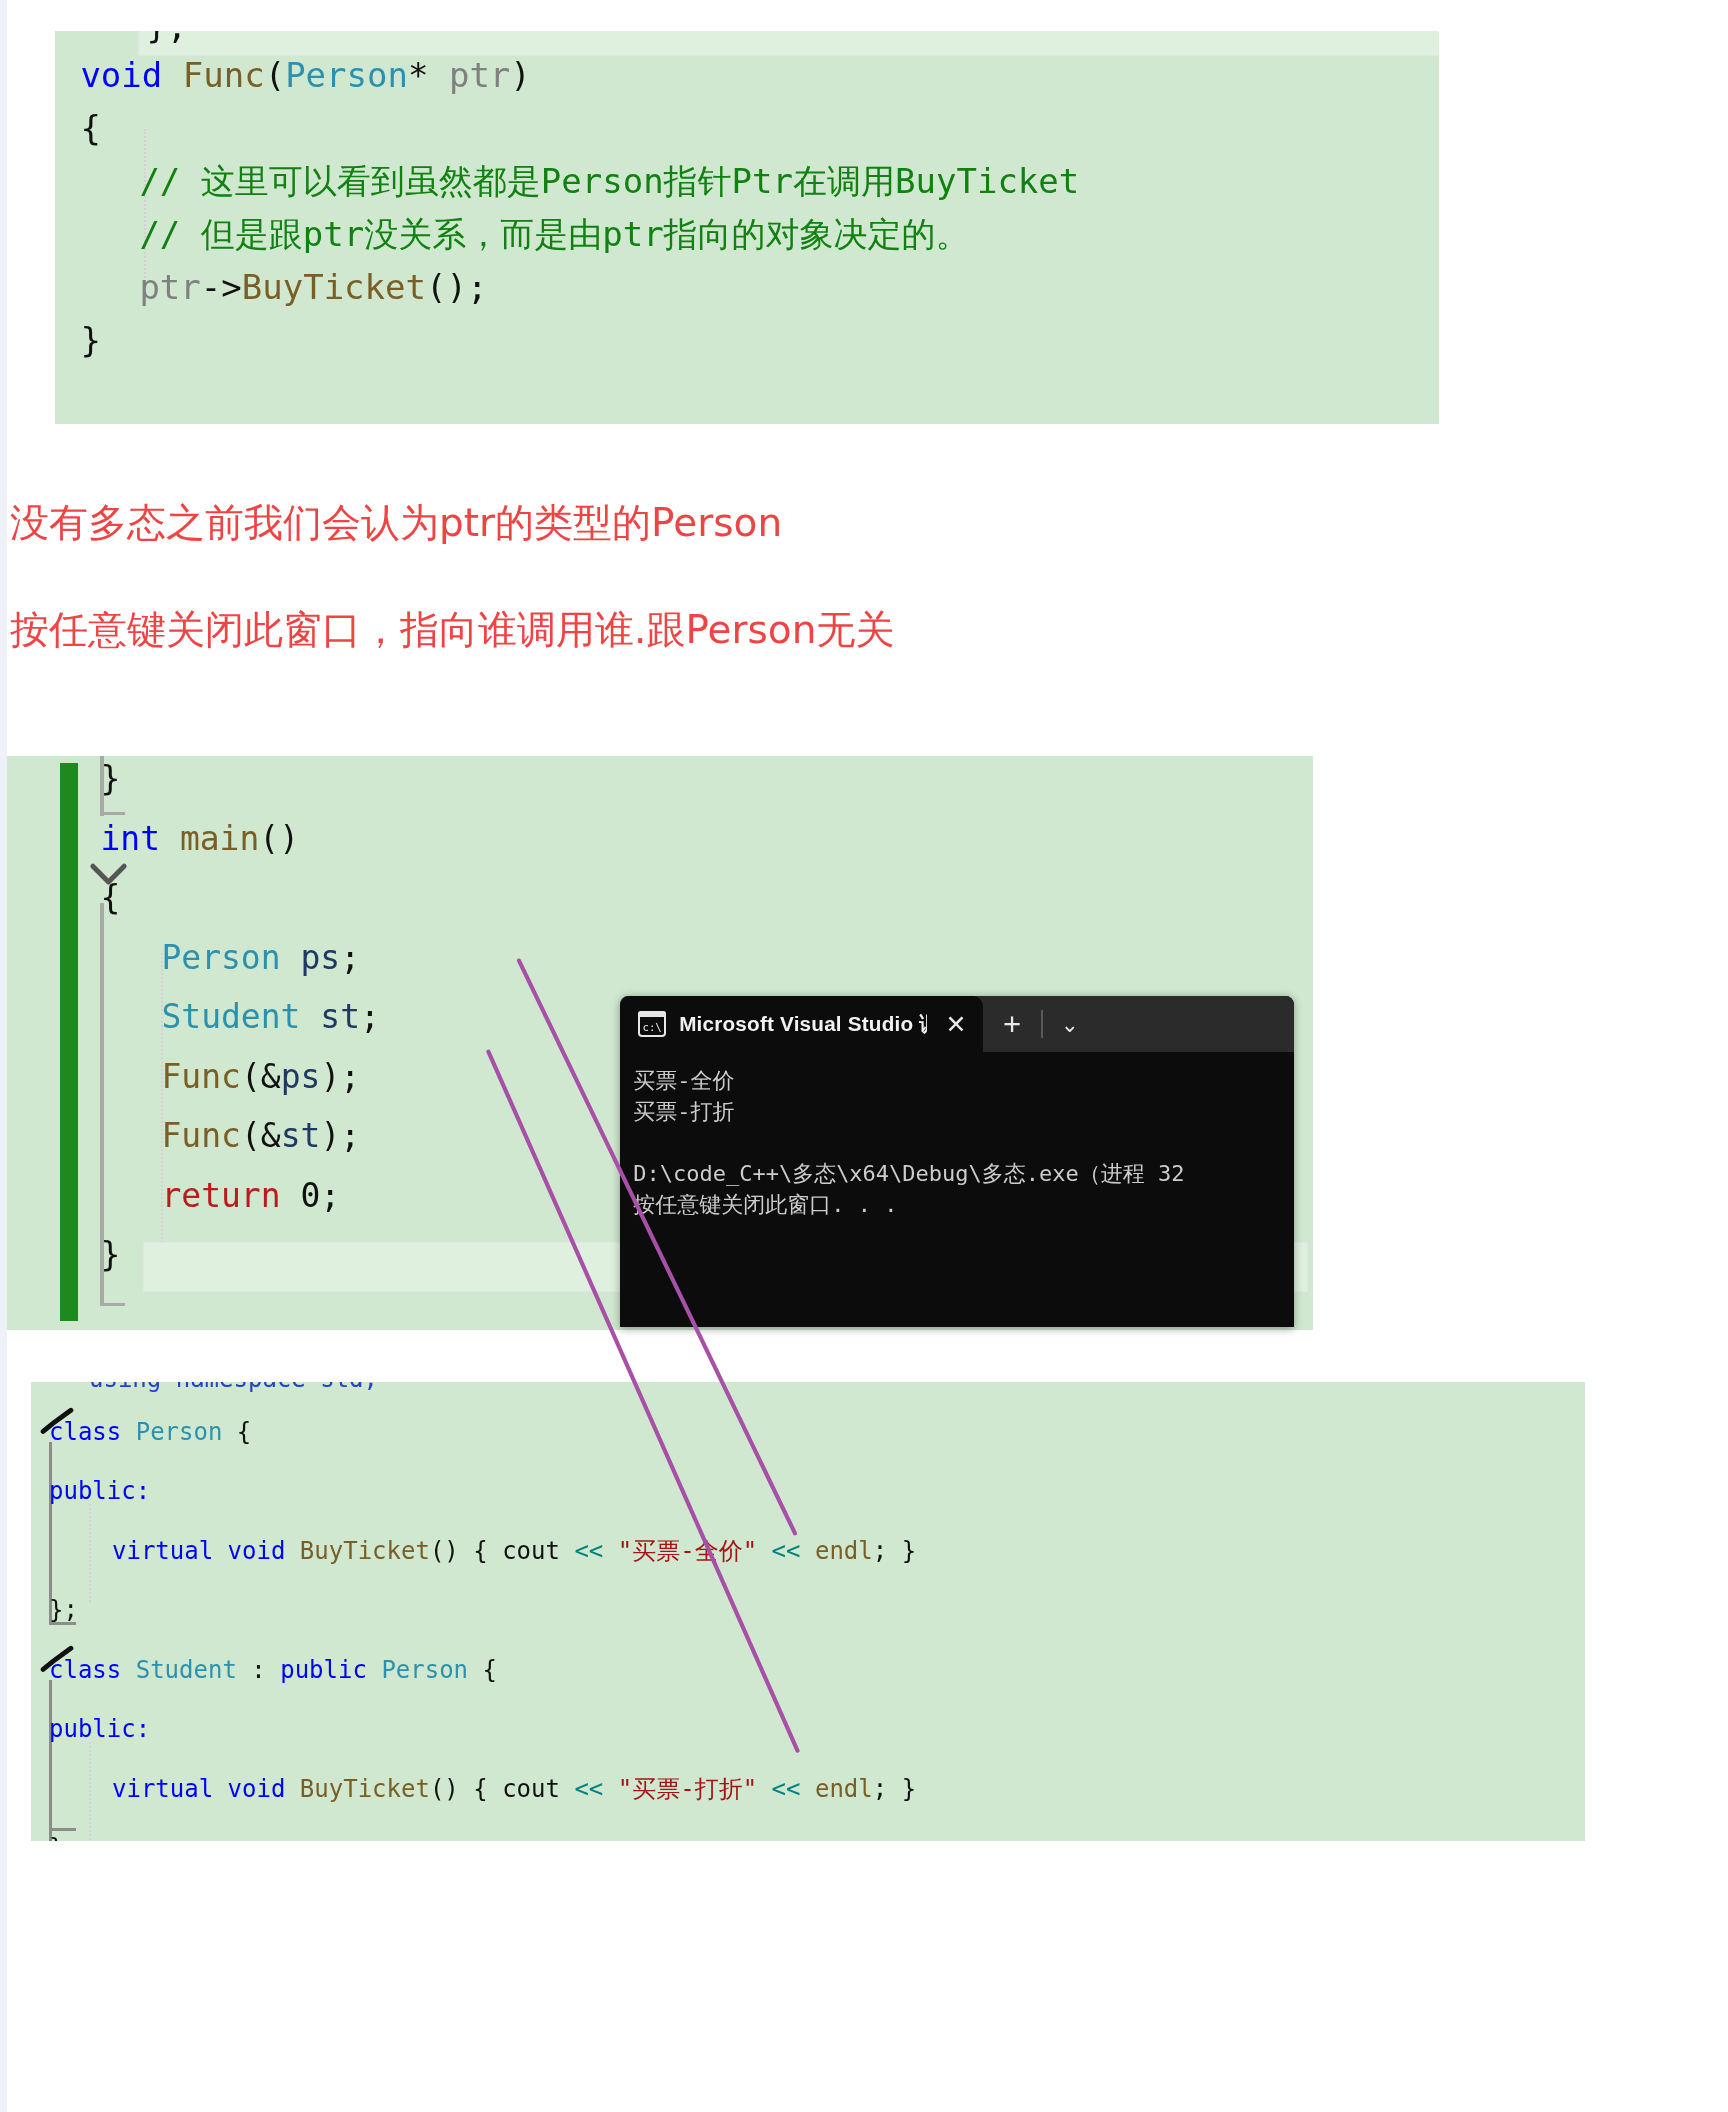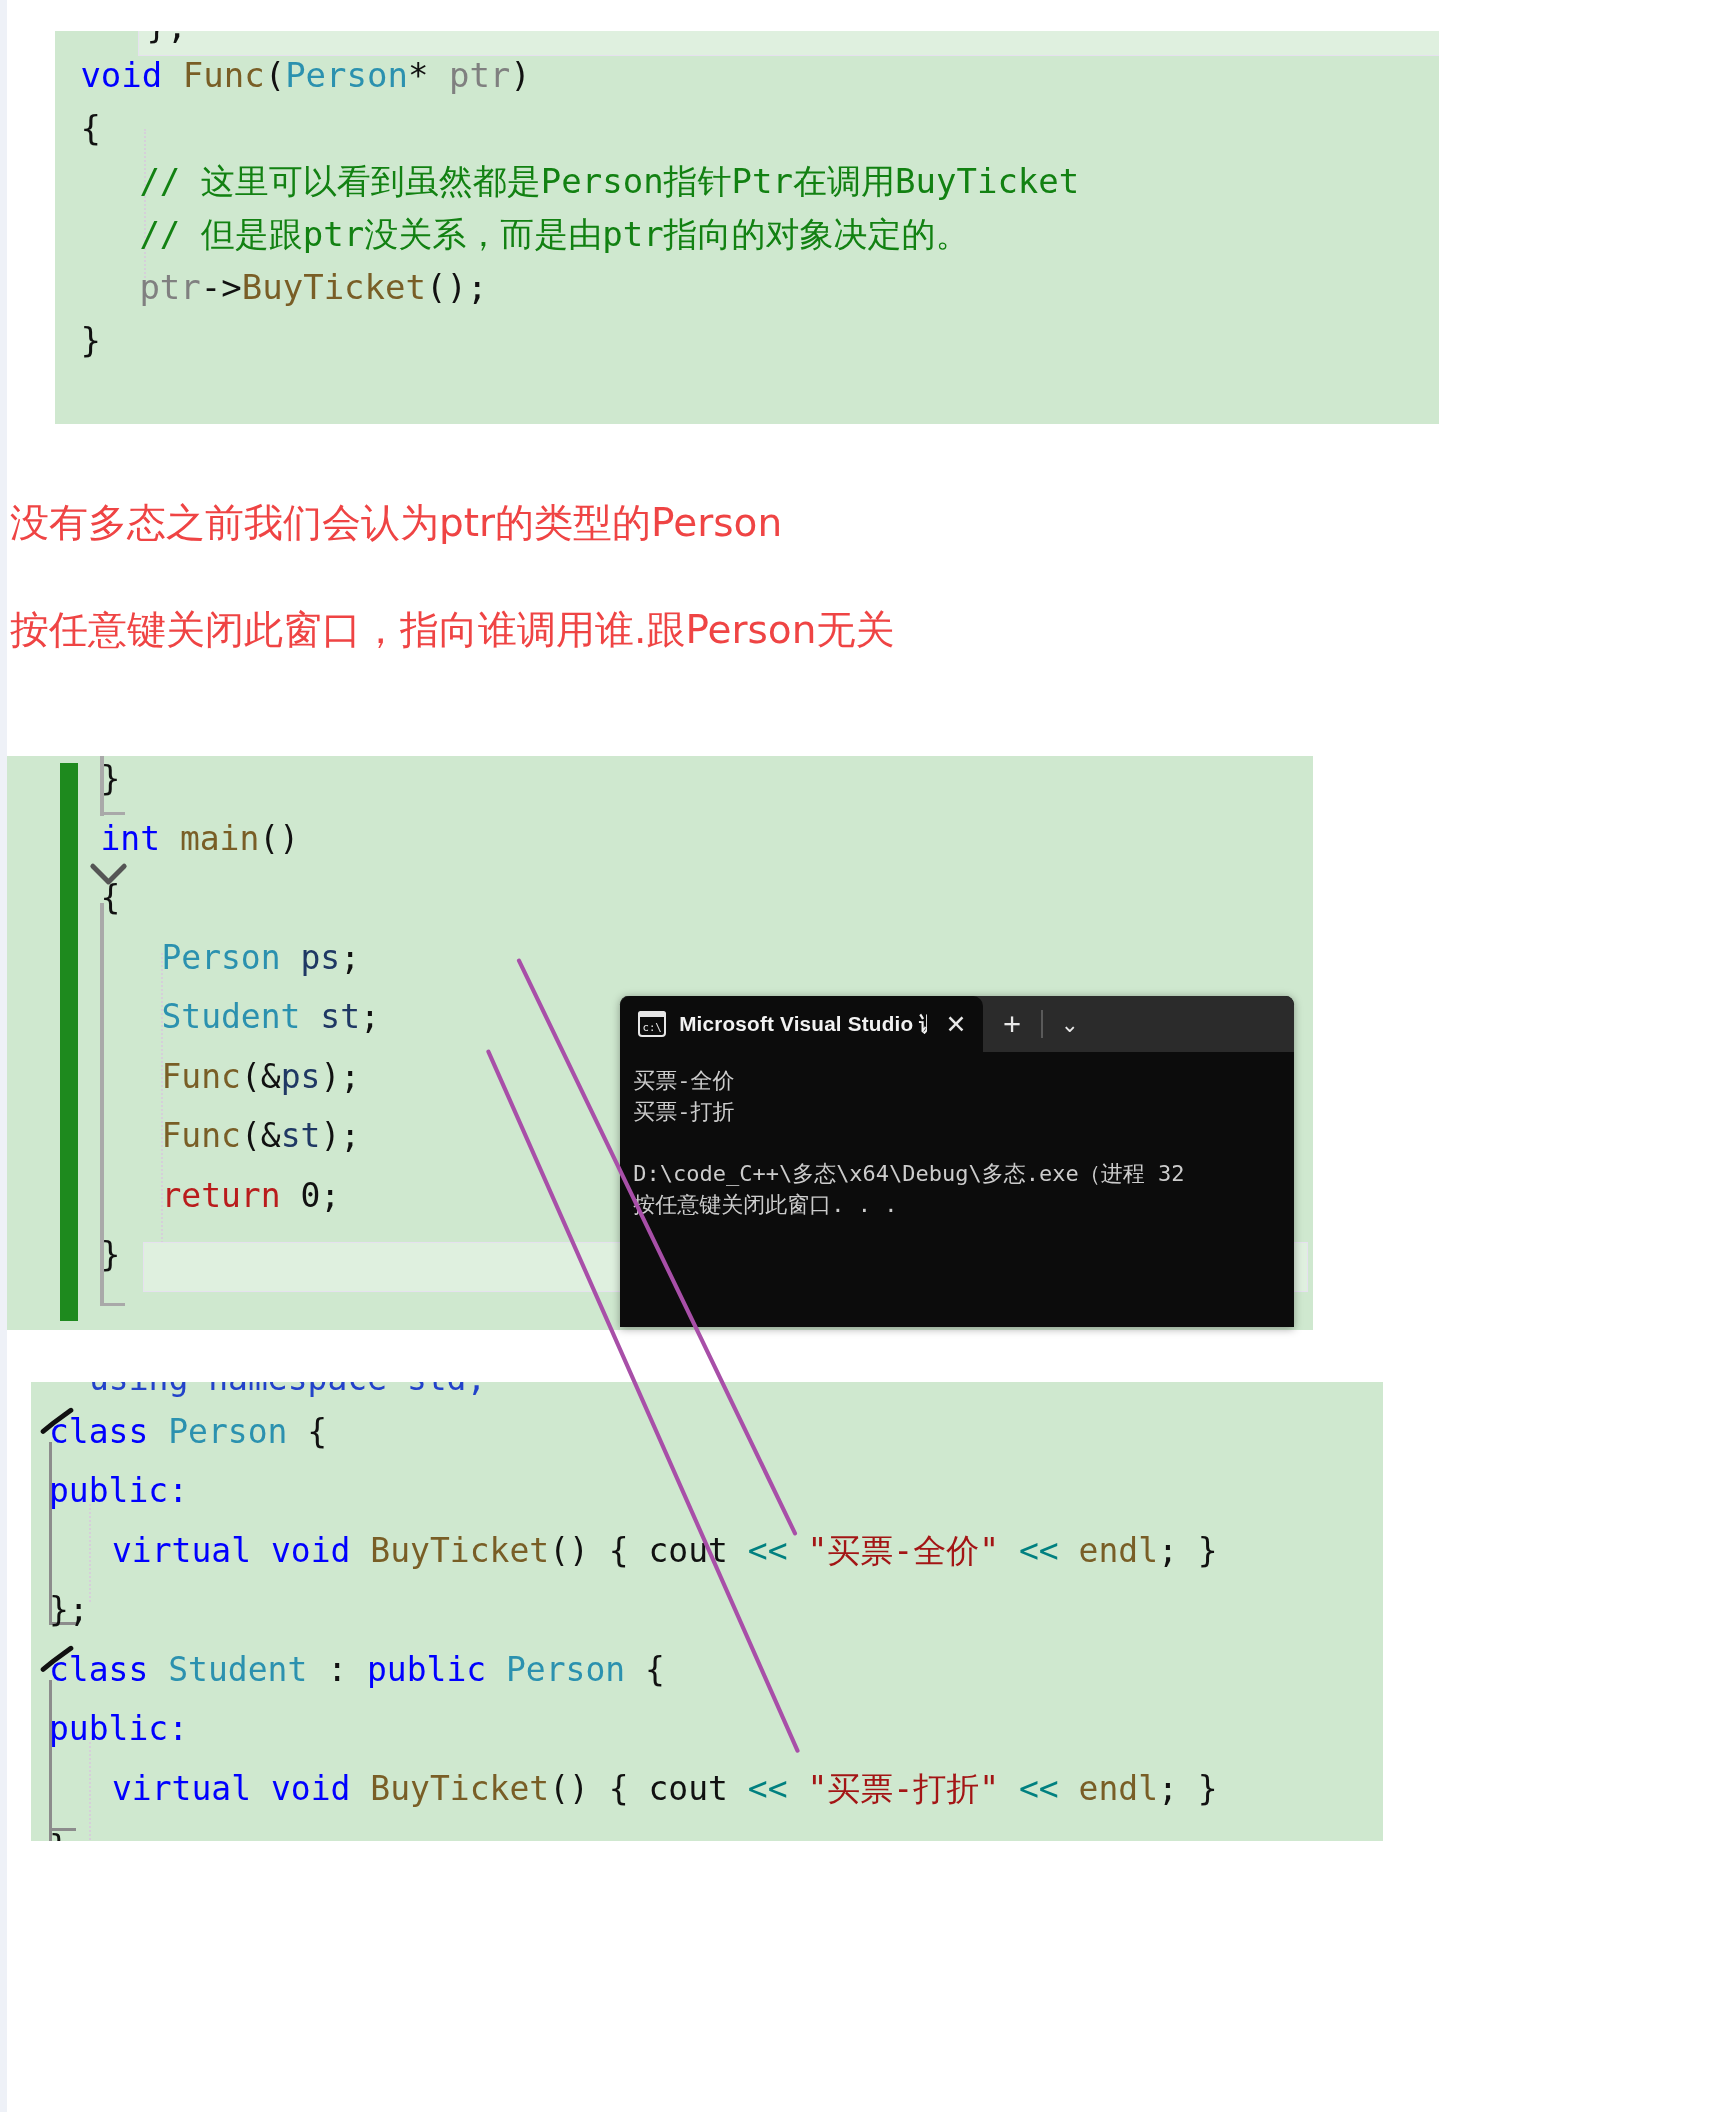--- a/index.html
+++ b/index.html
@@ -178,21 +178,21 @@
       <div class="tab-sep"></div>
       <div class="tab-caret">⌄</div>
     </div>
     <div id="console-body">买票-全价
 买票-打折
 
 D:\code_C++\多态\x64\Debug\多态.exe（进程 32
 按任意键关闭此窗口. . .</div>
   </div>
 
-  <div class="codeblock" id="cb3" style="left:31px; top:1382px; width:1352px; height:459px; font-size:33px; line-height:60px;">
+  <div class="codeblock" id="cb3" style="left:31px; top:1382px; width:1554px; height:459px; font-size:24px; line-height:60px;">
 
     
     <div class="cl" style="left:58px; top:-33px; color:#2242c9;">using namespace std;</div>
 
     
     <svg style="position:absolute; left:6.6px; top:25px; width:38px; height:31px;" viewBox="0 0 46 38">
       <path d="M6 30 L18 20 L40 4" stroke="#111" stroke-width="6" fill="none" stroke-linecap="round"></path>
     </svg>
     <div class="foldline" style="left:18px; top:60px; height:183px; background:#8c8c8c;"></div>
     <div class="foldfoot" style="left:18px; top:240px; width:26.5px; background:#8c8c8c;"></div>

